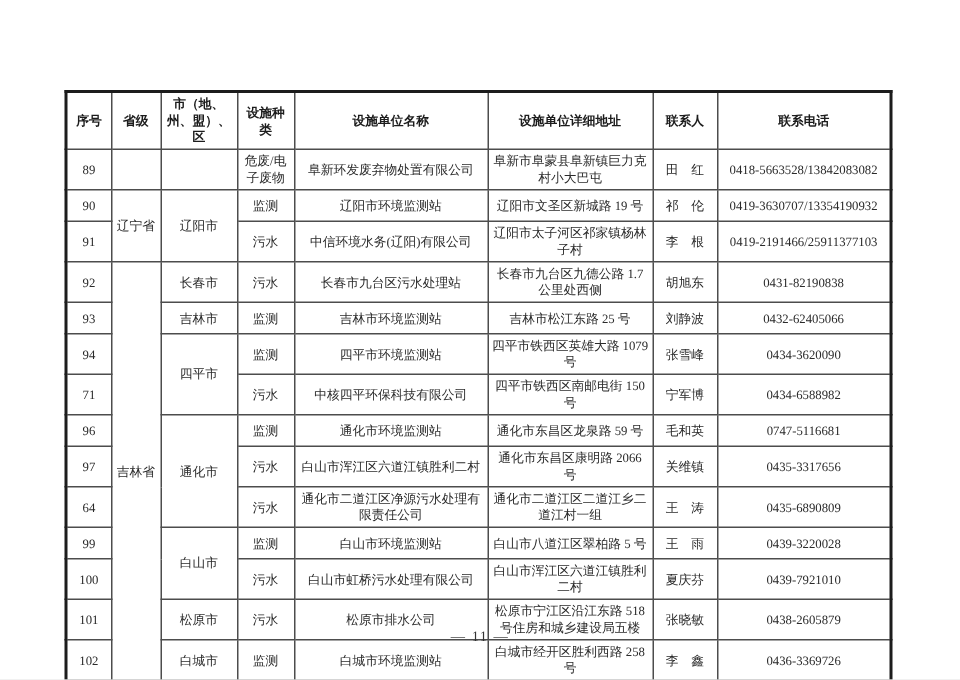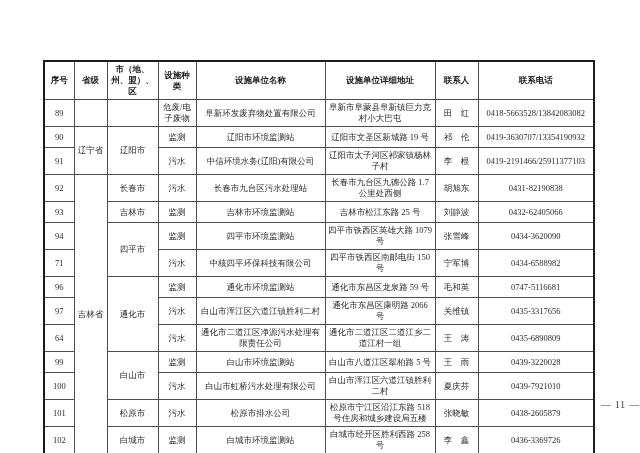--- a/index.html
+++ b/index.html
@@ -42,23 +42,23 @@
   table.facilities td { height: 16px; }
   td.c-no, td.c-phone {
     font-family: "Liberation Serif", "DejaVu Serif", serif;
     letter-spacing: 0px;
     white-space: nowrap;
     margin-left: 20px;
   }
   .page-number {
     position: absolute;
     left: 0;
-    top: 400px;
+    top: 420px;
     width: 100%;
-    text-align: right;
+    text-align: center;
     font-size: 9.5px;
     color: #333333;
     letter-spacing: 1px;
   }
 </style>
 </head>
 <body>
 
 <div class="page">
 

